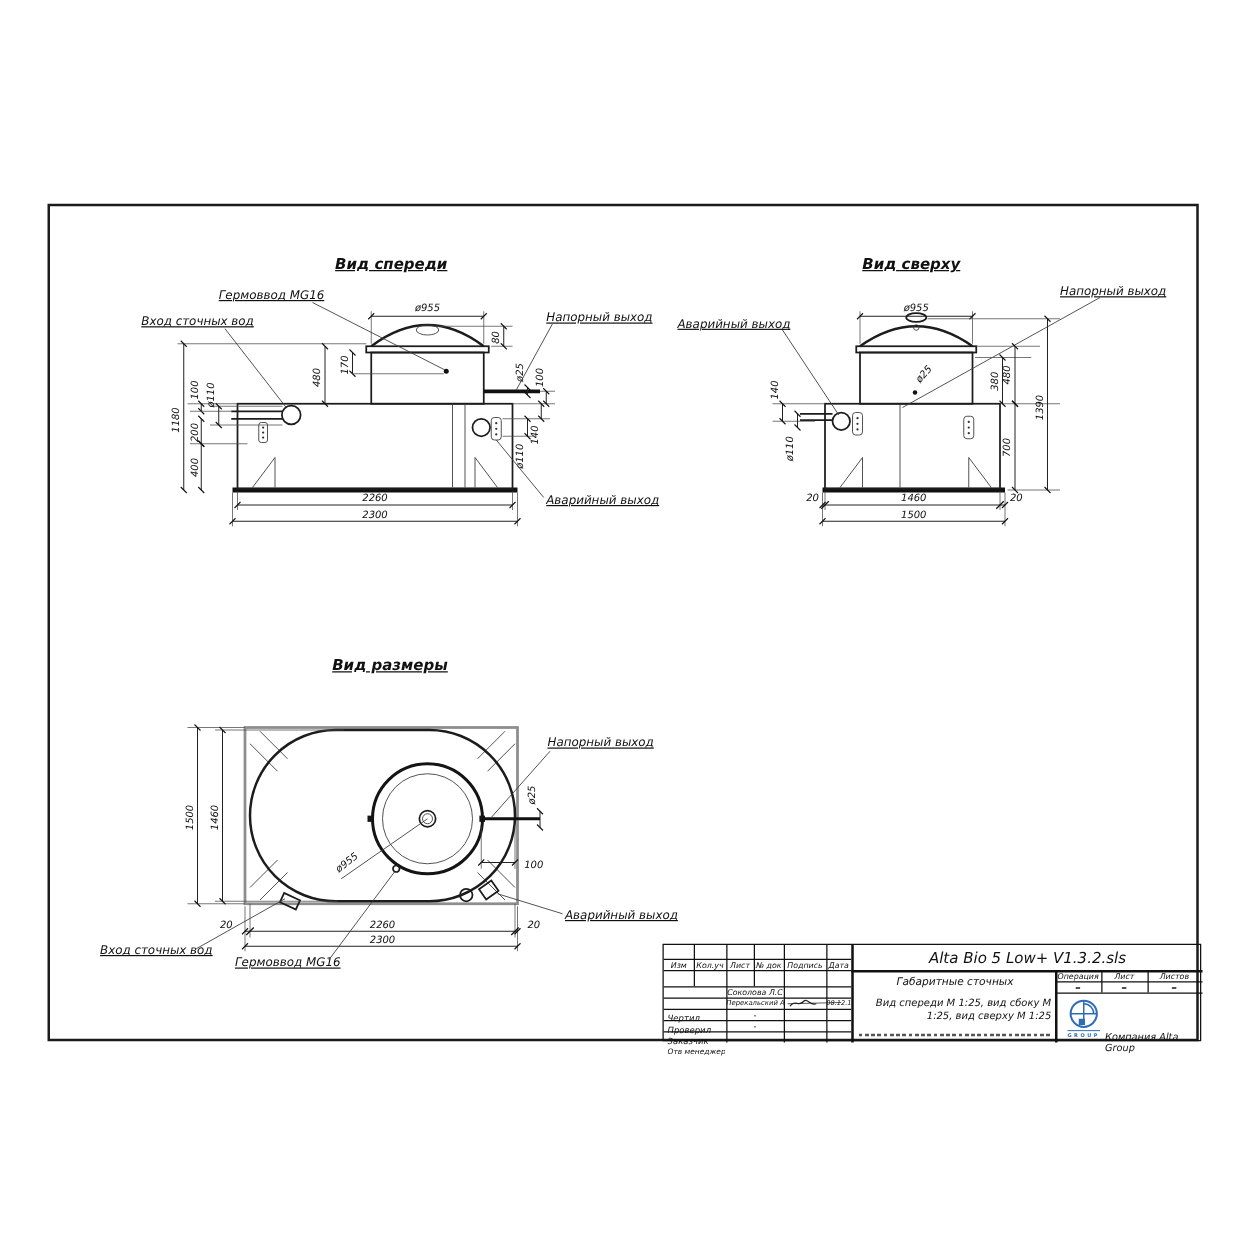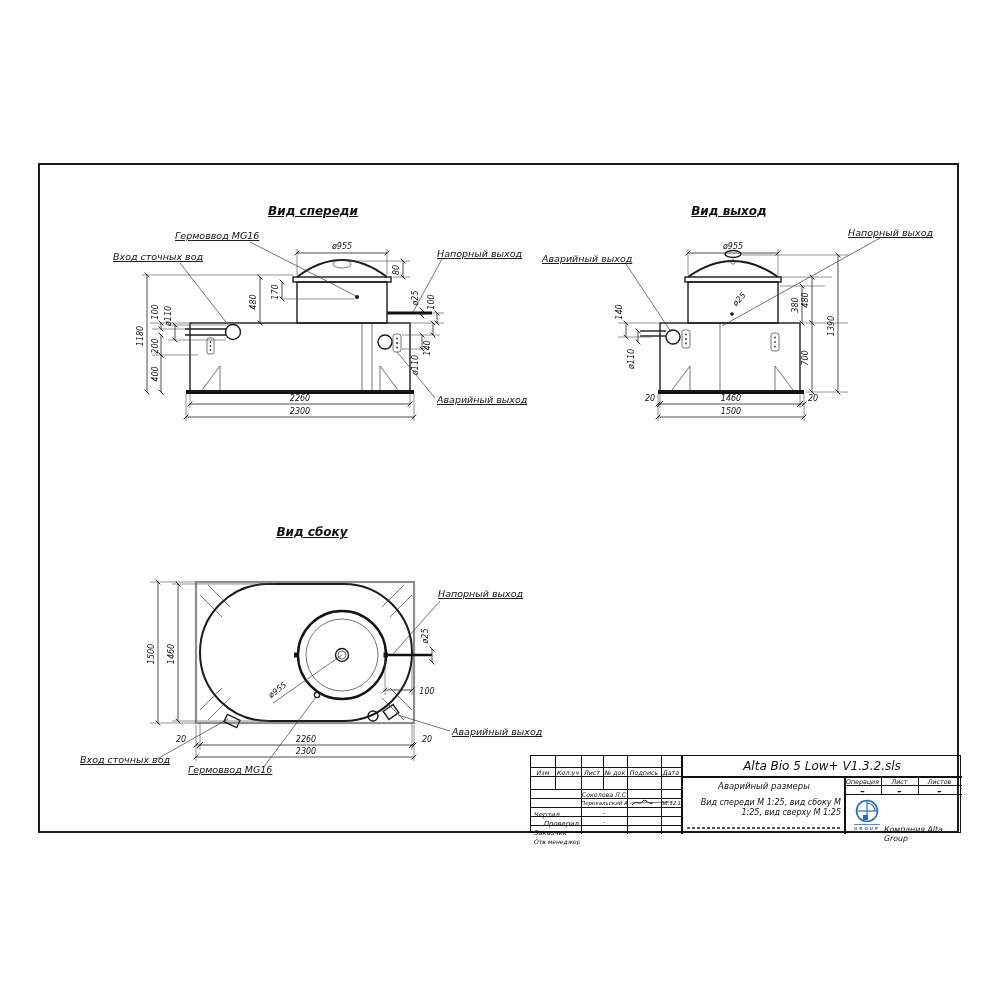--- a/index.html
+++ b/index.html
@@ -32,22 +32,22 @@
   .fine{position:absolute;left:156px;top:71px;width:154px;height:2px;
     background:repeating-linear-gradient(90deg,#555 0 3px,transparent 3px 5px);}
 </style>
 </head>
 <body>
 
 <div class="page">
   <div class="sheet"></div>
 
   <div class="vtitle" style="left:253px;top:204px;">Вид спереди</div>
-  <div class="vtitle" style="left:669px;top:204px;">Вид выход</div>
-  <div class="vtitle" style="left:252px;top:525px;">Вид сбоку</div>
+  <div class="vtitle" style="left:669px;top:204px;">Вид сверху</div>
+  <div class="vtitle" style="left:252px;top:525px;">Вид размеры</div>
 
   <svg style="left:90px;top:225px;" width="440" height="222" viewBox="0 0 440 222">
     <defs>
       <marker id="tk" markerWidth="9" markerHeight="9" refX="4.5" refY="4.5" orient="auto">
         <line x1="1.5" y1="7.5" x2="7.5" y2="1.5" stroke="#111" stroke-width="1.1"></line>
       </marker>
     </defs>
     <g>
       <line class="base" x1="96" y1="167" x2="324" y2="167"></line>
       <rect class="o" x="100" y="98" width="220" height="68" fill="#fff"></rect>
@@ -327,35 +327,35 @@
 
     <div class="cell c6" style="left:0;top:12.5px;width:24px;">Изм</div>
     <div class="cell c6" style="left:24px;top:12.5px;width:26px;">Кол.уч</div>
     <div class="cell c6" style="left:50px;top:12.5px;width:22px;">Лист</div>
     <div class="cell c6" style="left:72px;top:12.5px;width:24px;">№ док</div>
     <div class="cell c6" style="left:96px;top:12.5px;width:34px;">Подпись</div>
     <div class="cell c6" style="left:130px;top:12.5px;width:20px;">Дата</div>
 
     <div class="cell c7" style="left:3px;top:34.5px;width:46px;">Чертил</div>
     <div class="cell c6" style="left:50px;top:34.5px;width:46px;">Соколова Л.С</div>
-    <div class="cell c7" style="left:13px;top:43.5px;width:46px;">Проверил</div>
+    <div class="cell c7" style="left:3px;top:43.5px;width:46px;">Проверил</div>
     <div class="cell c6" style="left:50px;top:43.5px;width:46px;font-size:5.5px;">Перекальский АА</div>
     <svg style="left:98px;top:42px;" width="48" height="9" viewBox="0 0 48 9">
       <path d="M3,7 C7,1 10,8 14,3 C17,0 19,7 24,5" stroke="#222" stroke-width="1" fill="none"></path>
       <line x1="1" y1="5" x2="44" y2="4" stroke="#222" stroke-width=".6"></line>
     </svg>
     <div class="cell c6" style="left:130px;top:44px;width:20px;font-size:5.3px;">08.12.14</div>
     <div class="cell c7" style="left:3px;top:52.5px;width:46px;">Заказчик</div>
     <div class="cell c6" style="left:50px;top:52.5px;width:46px;">-</div>
     <div class="cell c7" style="left:3px;top:61.5px;width:46px;font-size:6px;">Отв менеджер</div>
     <div class="cell c6" style="left:50px;top:61.5px;width:46px;">-</div>
 
     <div class="cell doc-title" style="left:151px;top:3px;width:280px;">Alta Bio 5 Low+ V1.3.2.sls</div>
 
-    <div class="cell c8" style="left:156px;top:25px;width:154px;text-align:center;">Аварийный размеры</div>
+    <div class="cell c8" style="left:156px;top:25px;width:154px;text-align:center;">Габаритные сточных</div>
     <div class="cell" style="left:156px;top:42px;width:154px;text-align:right;font-size:8px;white-space:normal;line-height:1.3;">Вид спереди М 1:25, вид сбоку М 1:25, вид сверху М 1:25</div>
     <div class="fine"></div>
 
     <div class="cell c6" style="left:313px;top:21.5px;width:37px;">Операция</div>
     <div class="cell c6" style="left:350px;top:21.5px;width:37px;">Лист</div>
     <div class="cell c6" style="left:387px;top:21.5px;width:43px;">Листов</div>
     <div class="cell dash" style="left:313px;top:29.5px;width:37px;">–</div>
     <div class="cell dash" style="left:350px;top:29.5px;width:37px;">–</div>
     <div class="cell dash" style="left:387px;top:29.5px;width:43px;">–</div>
 

